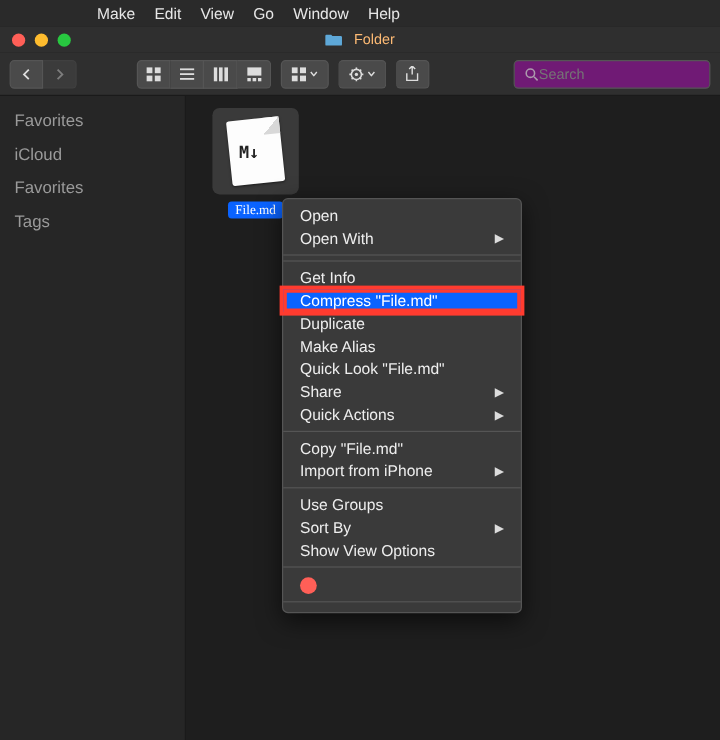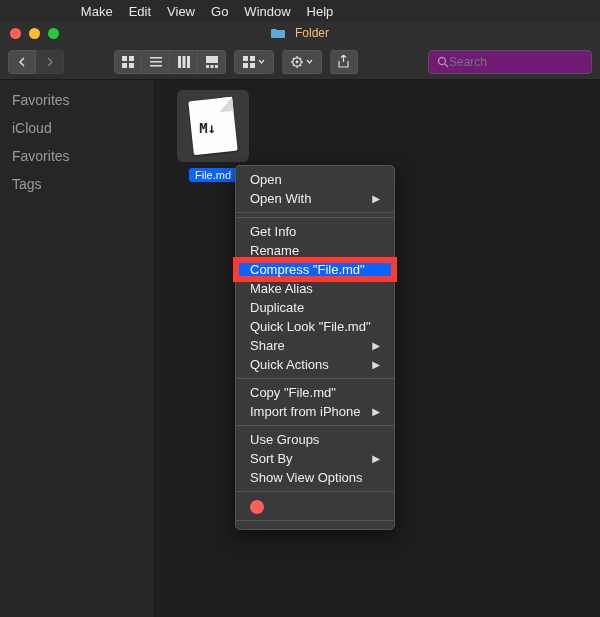--- a/index.html
+++ b/index.html
@@ -41,24 +41,24 @@
     .sidebar { width: 155px; background: #262626; border-right: 1px solid #1a1a1a; padding-top: 6px; }
     .sb-item { font-size: 14px; color: #9a9a9a; padding: 6px 12px; cursor: default; }
     .content { flex: 1; background: #1e1e1e; position: relative; padding: 10px 14px; }
 
     
     .file { width: 88px; display: flex; flex-direction: column; align-items: center; gap: 6px; }
     .file-icon { width: 72px; height: 72px; background: #3a3a3a; border-radius: 6px; display: flex; align-items: center; justify-content: center; position: relative; }
     .page { width: 44px; height: 54px; background: #fdfdfd; border-radius: 2px; position: relative; box-shadow: 0 1px 2px rgba(0,0,0,.5); transform: rotate(-6deg); }
     .page::before { content: ""; position: absolute; top: 0; right: 0; width: 14px; height: 14px; background: linear-gradient(135deg, #fdfdfd 50%, #d8d8d8 50%); }
     .md-glyph { position: absolute; top: 20px; left: 8px; font-family: monospace; font-weight: 700; color: #222; font-size: 14px; transform: rotate(6deg); }
-    .file-label { background: #0a63ff; color: #fff; font-size: 11px; padding: 1px 6px; border-radius: 3px; }
-
-    
-    .ctx { position: absolute; top: 85px; left: 80px; width: 160px; background: #3a3a3a; border: 1px solid #555; border-radius: 5px; box-shadow: 0 6px 20px rgba(0,0,0,.6); padding: 4px 0; font-size: 13px; }
+    .file-label { background: #0a63ff; color: #fff; font-size: 11px; padding: 1px 6px; border-radius: 3px; font-family: Liberation Serif, serif; }
+
+    
+    .ctx { position: absolute; top: 85px; left: 80px; width: 200px; background: #3a3a3a; border: 1px solid #555; border-radius: 5px; box-shadow: 0 6px 20px rgba(0,0,0,.6); padding: 4px 0; font-size: 13px; }
     .ctx-item { height: 19px; display: flex; align-items: center; justify-content: space-between; padding: 0 14px; color: #eee; cursor: default; position: relative; }
     .ctx-item.highlight { background: #0a63ff; color: #fff; box-shadow: inset 0 0 0 3px #ff3b2f, 0 0 0 3px #ff3b2f; z-index: 2; }
     .ctx-sep { height: 1px; background: #555; margin: 4px 0; }
     .sub-arrow { font-size: 10px; opacity: .9; }
     .tag-dot { width: 14px; height: 14px; border-radius: 50%; background: #ff5f57; margin-left: 0; }
     .ctx-tags-row { padding: 4px 14px 2px; }
   </style>
 </head>
 <body>
 
@@ -197,31 +197,28 @@
         </div>
         <div class="ctx-item">
           <span>Open With</span>
           <span class="sub-arrow">▶</span>
         </div>
         <div class="ctx-sep"></div>
         <div class="ctx-sep"></div>
         <div class="ctx-item">
           <span>Get Info</span>
         </div>
-        <div class="ctx-item">
-          <span>Rename</span>
-        </div>
         <div class="ctx-item highlight">
           <span>Compress "File.md"</span>
         </div>
         <div class="ctx-item">
+          <span>Duplicate</span>
+        </div>
+        <div class="ctx-item">
           <span>Make Alias</span>
-        </div>
-        <div class="ctx-item">
-          <span>Duplicate</span>
         </div>
         <div class="ctx-item">
           <span>Quick Look "File.md"</span>
         </div>
         <div class="ctx-item">
           <span>Share</span>
           <span class="sub-arrow">▶</span>
         </div>
         <div class="ctx-item">
           <span>Quick Actions</span>

